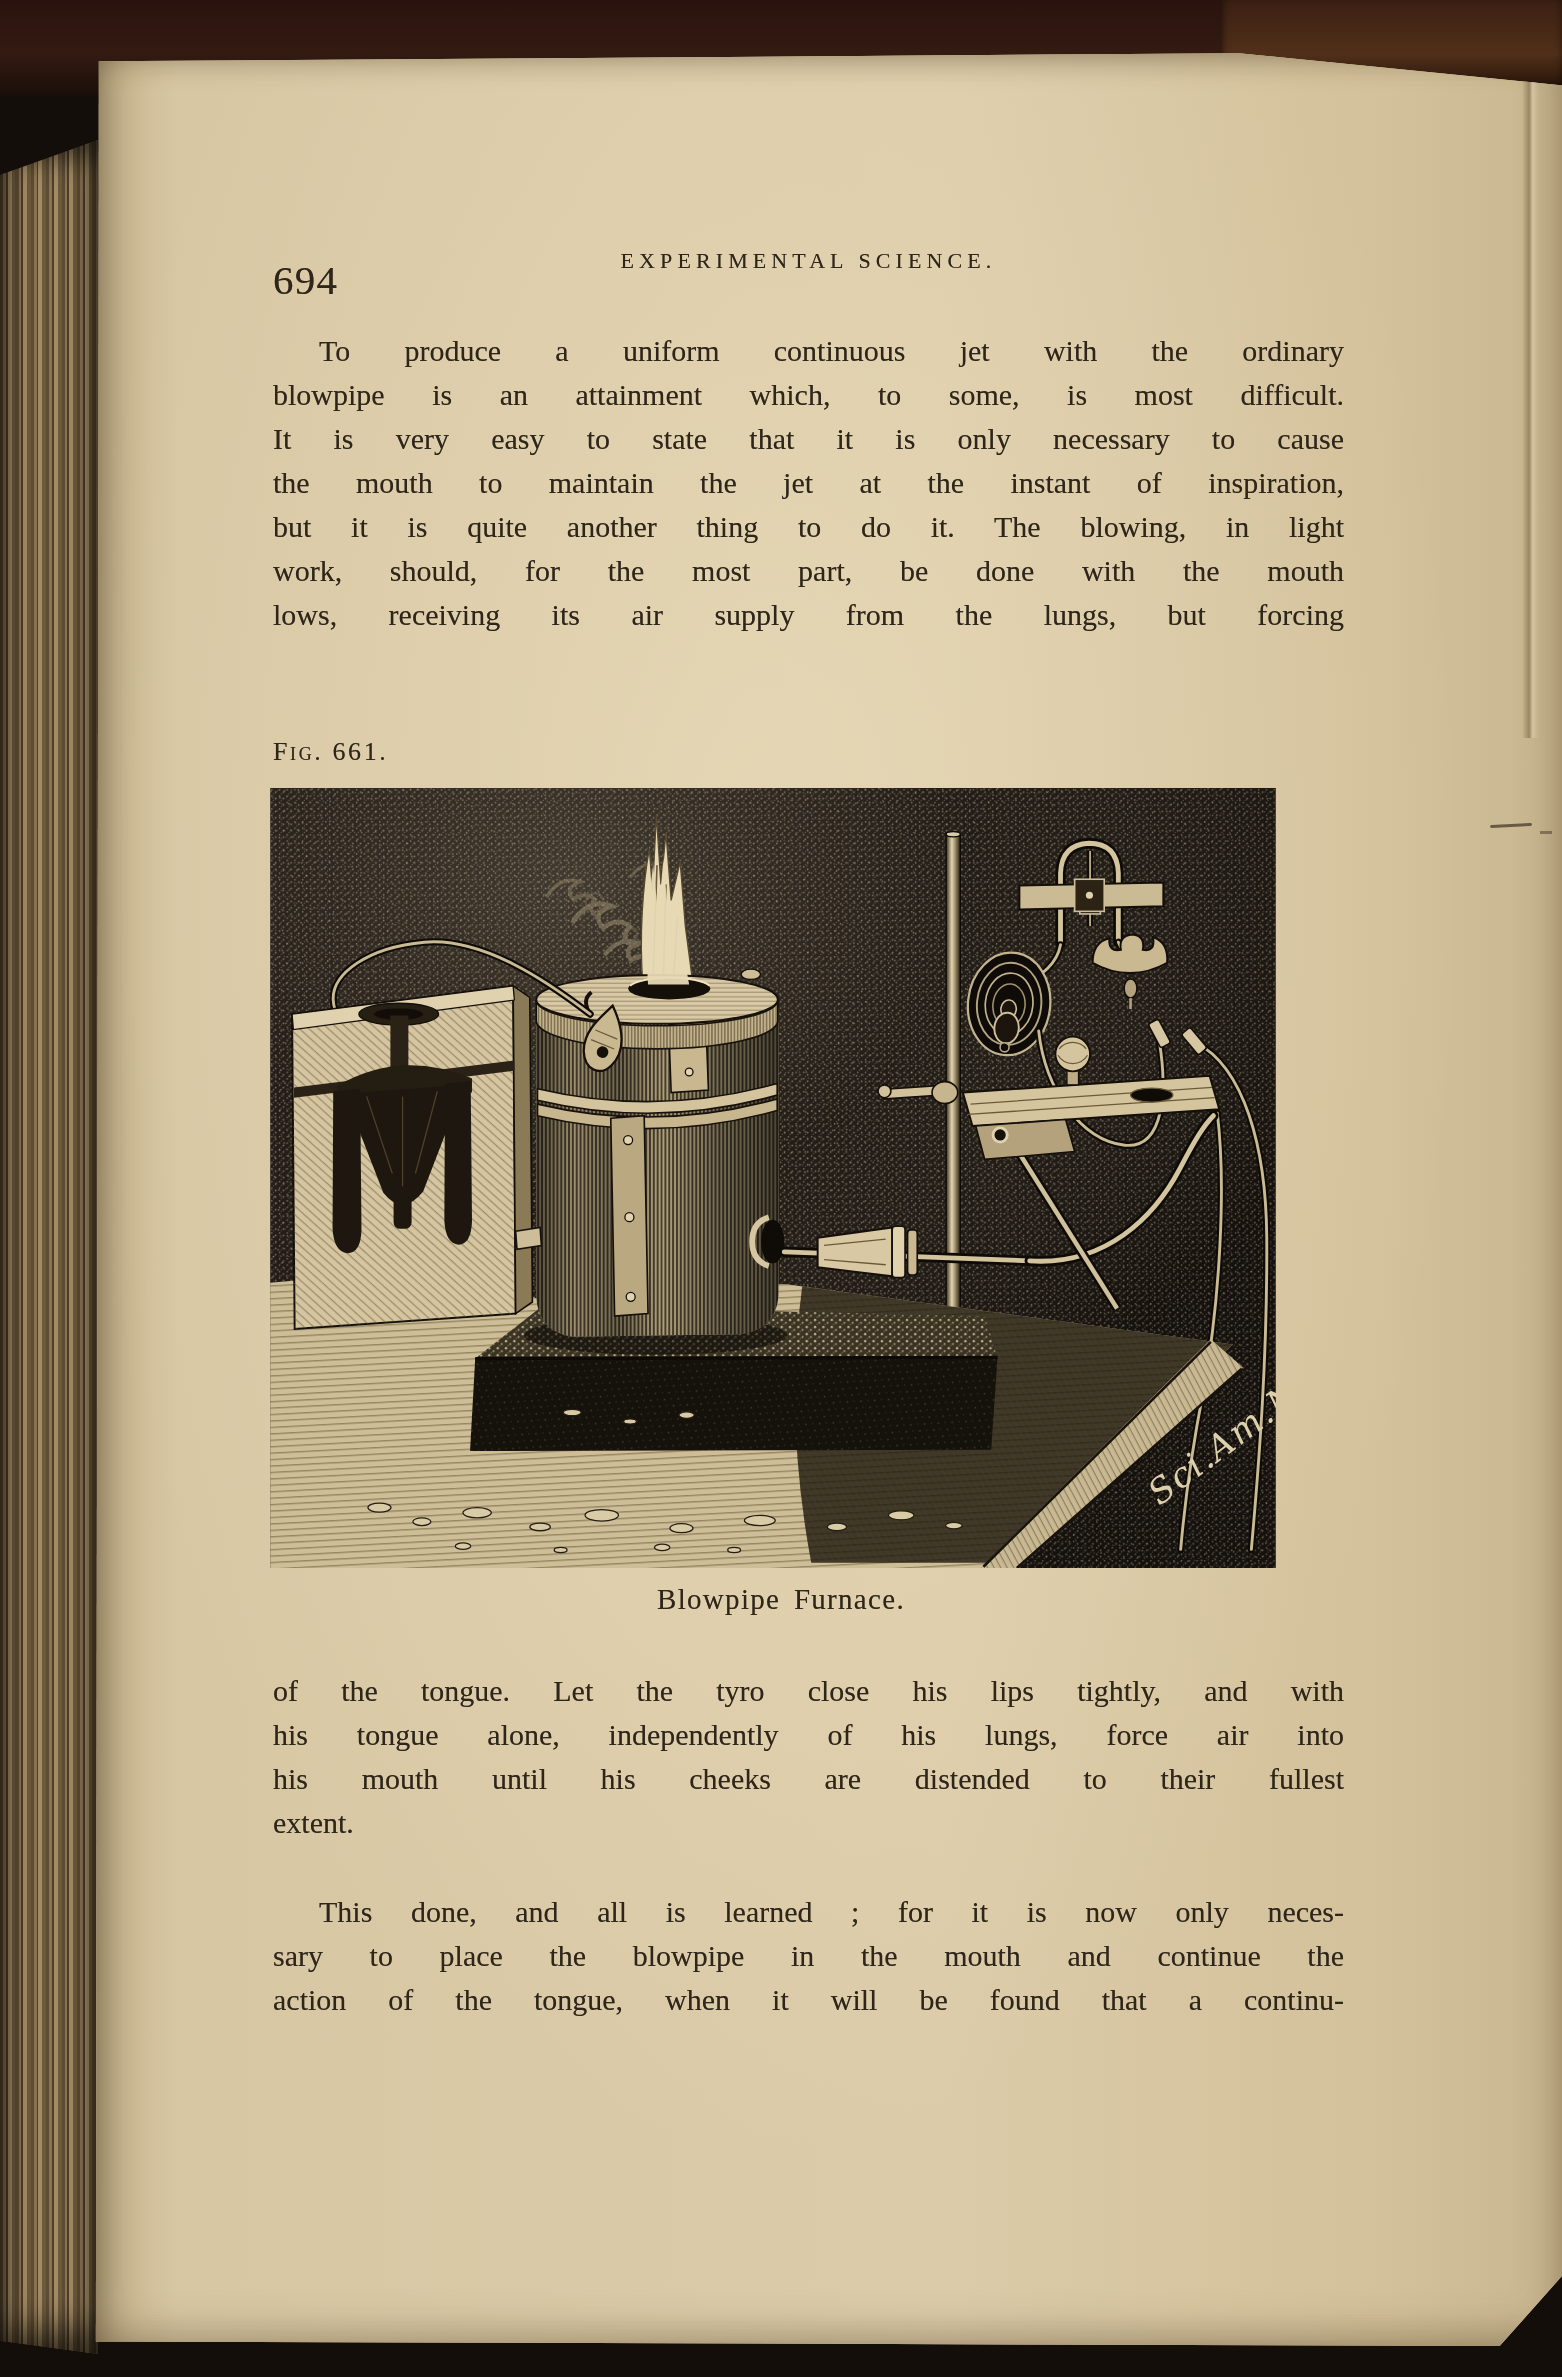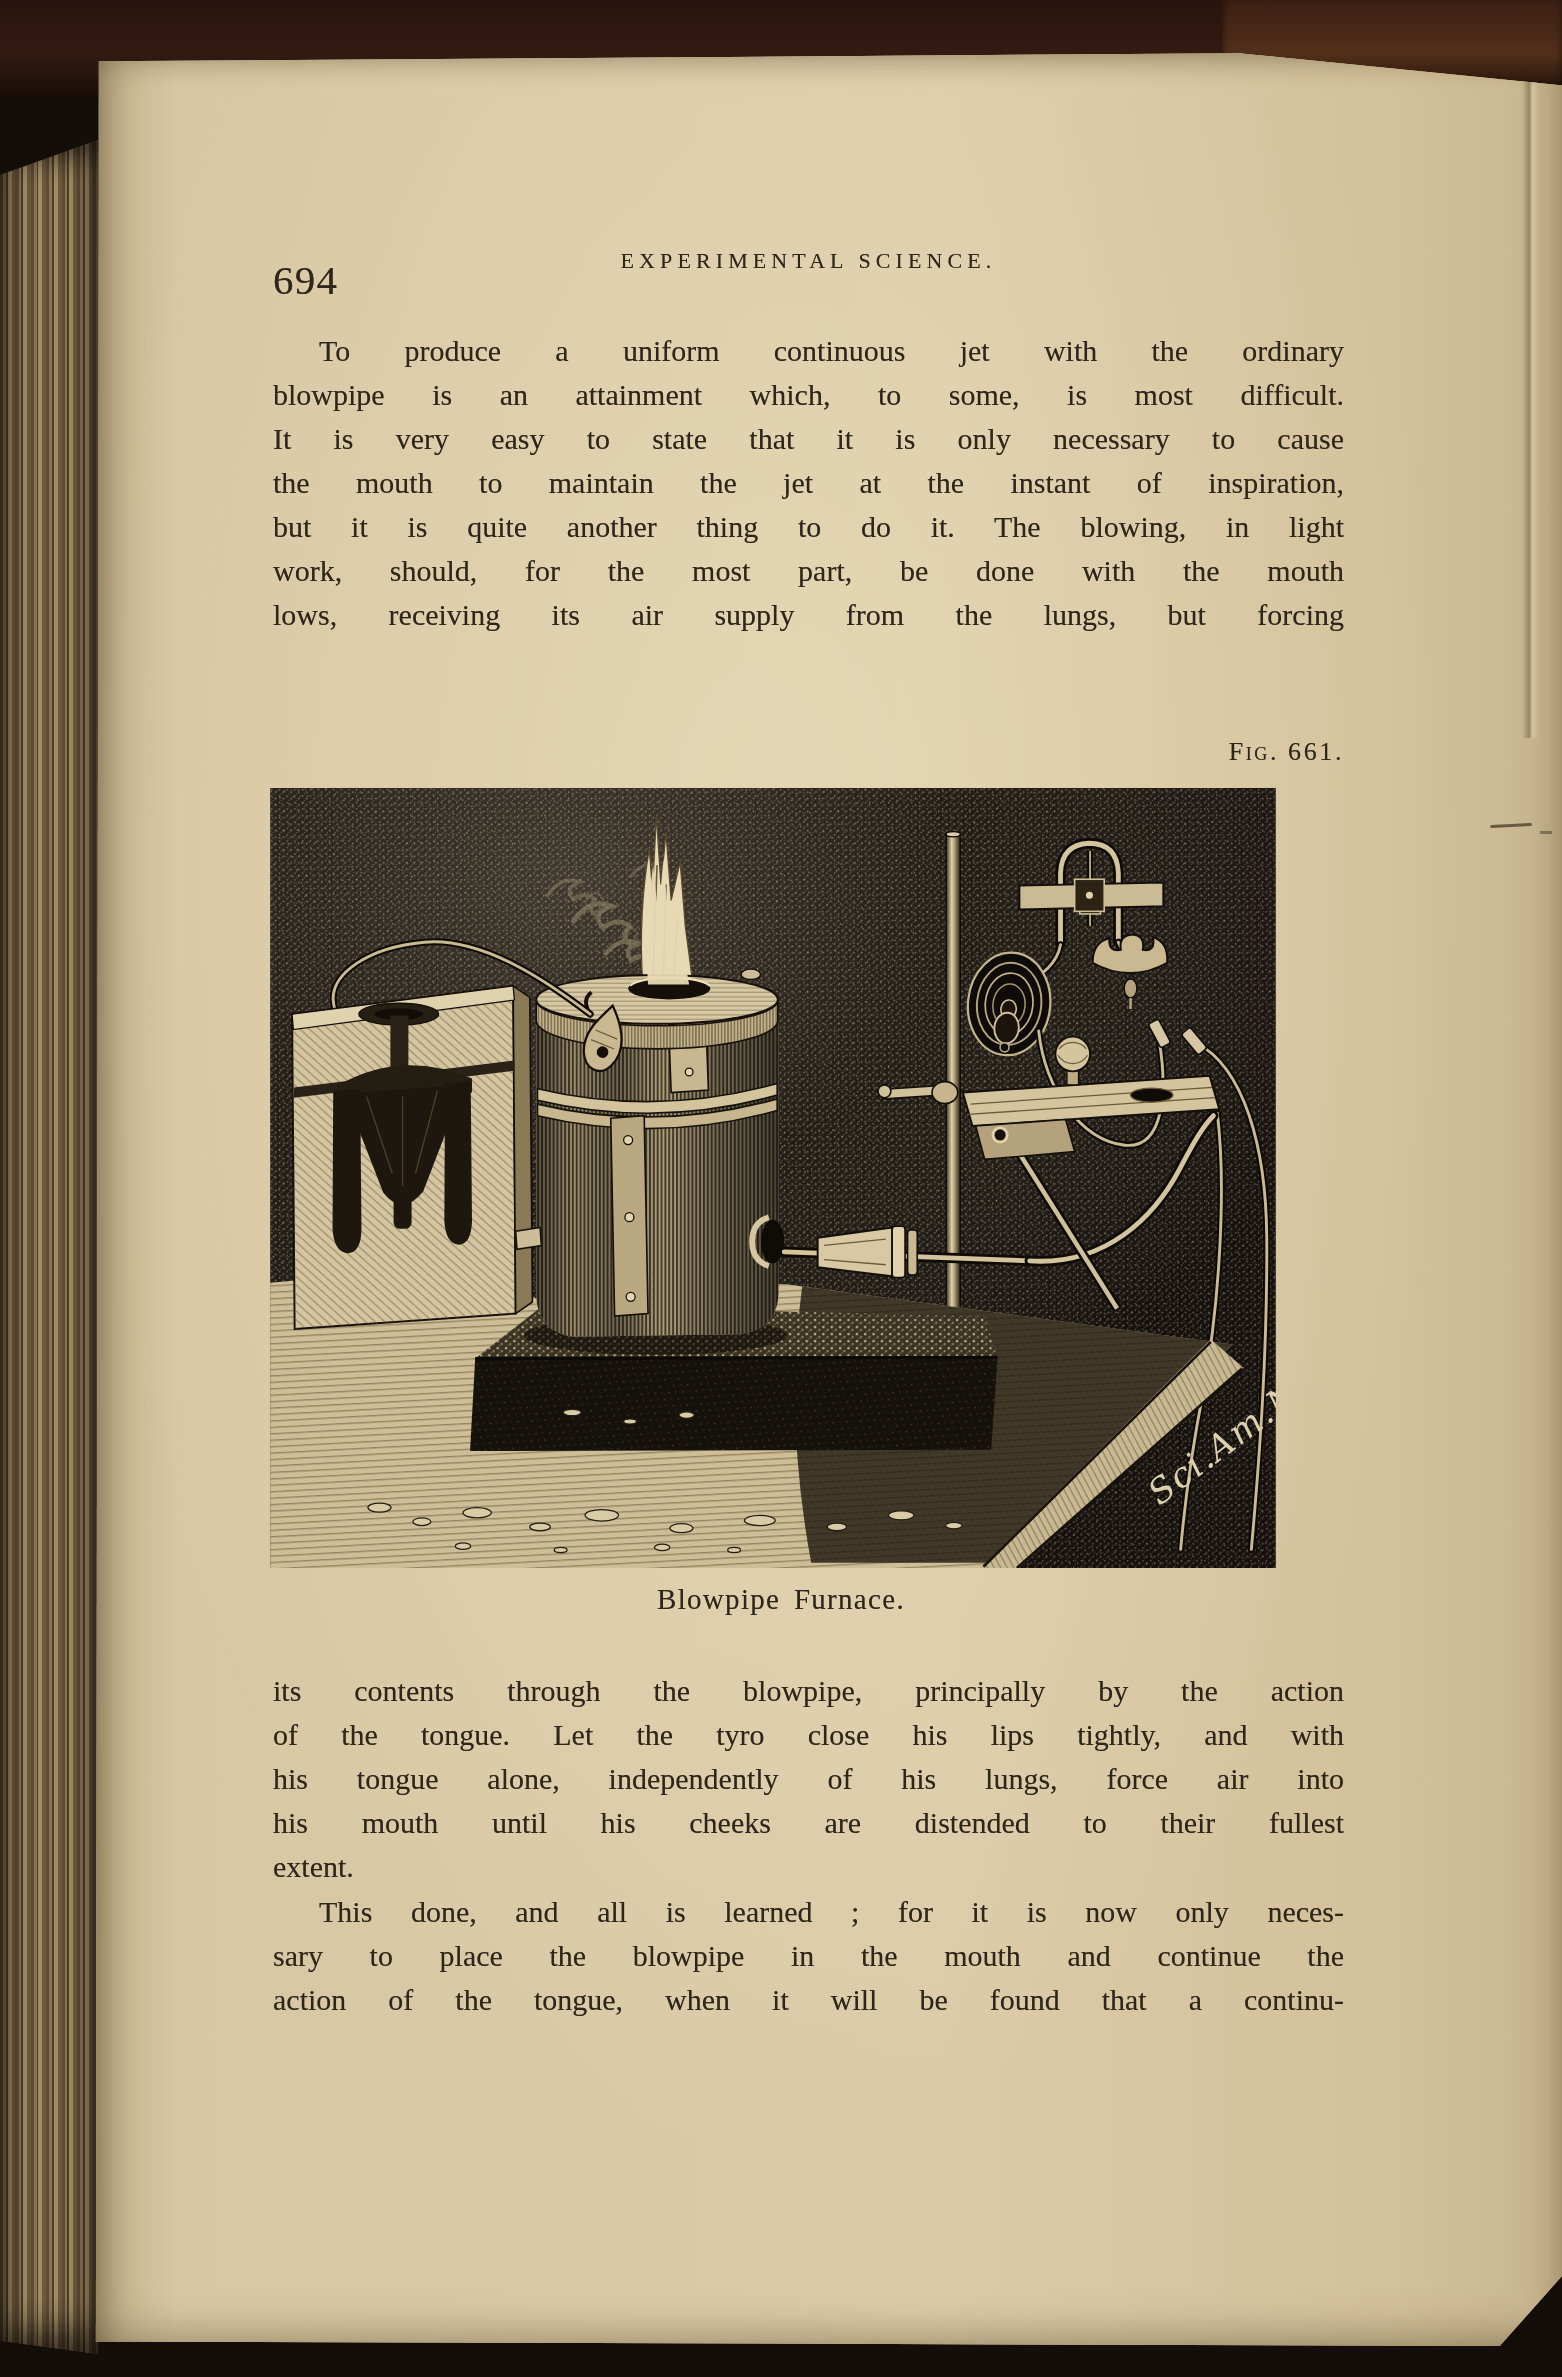--- a/index.html
+++ b/index.html
@@ -33,21 +33,21 @@
   .ink{color:#2e261a;text-shadow:0 0 0.6px rgba(46,38,26,.45);}
   .pgnum{position:absolute;left:273px;top:256px;font-size:41px;letter-spacing:1.3px;}
   .running-title{position:absolute;left:273px;top:248px;width:1071px;text-align:center;
     font-size:22px;letter-spacing:5.1px;}
   .para{position:absolute;left:273px;width:1071px;font-size:30px;word-spacing:3.2px;}
   .bline{height:44px;line-height:44px;overflow:hidden;text-align:justify;white-space:normal;}
   .bline::after{content:"";display:inline-block;width:100%;height:0;}
   .bline.noj{text-align:left;}
   .bline.noj::after{content:none;}
   .indent1{text-indent:46px;}
-  .figlabel{position:absolute;left:273px;top:737px;width:1071px;text-align:right;
+  .figlabel{position:absolute;left:273px;top:737px;width:1071px;text-align:left;
     font-size:26px;font-variant:small-caps;letter-spacing:2.6px;}
   .figcaption{position:absolute;left:273px;top:1583px;width:1016px;text-align:center;
     font-size:29px;letter-spacing:1.3px;word-spacing:5.1px;}
   
   .engraving{position:absolute;left:270px;top:788px;width:1006px;height:780px;}
   .engraving svg{display:block;}
   .tubeD{stroke:#0e0b07;stroke-width:16;fill:none;stroke-linecap:round;}
   .tubeL{stroke:#d3c49e;stroke-width:7.5;fill:none;stroke-linecap:round;}
   .tubeDs{stroke:#0e0b07;stroke-width:11;fill:none;stroke-linecap:round;}
   .tubeLs{stroke:#c9ba93;stroke-width:4.5;fill:none;stroke-linecap:round;}
@@ -349,21 +349,20 @@
     </g>
   </g>
 
   <text transform="translate(1384,1118) rotate(-37)" font-family="'DejaVu Serif', serif" font-style="italic" font-size="54" fill="#ddd1ad" letter-spacing="3">Sci.Am.N.Y.</text>
 </svg>
 </div>
 
 <div class="figcaption ink">Blowpipe Furnace.</div>
 
 <div class="para ink" style="top:1669px">
-  <div class="bline">its contents through the blowpipe, principally by the action</div>
   <div class="bline">of the tongue.  Let the tyro close his lips tightly, and with</div>
   <div class="bline">his tongue alone, independently of his lungs, force air into</div>
   <div class="bline">his mouth until his cheeks are distended to their fullest</div>
   <div class="bline noj">extent.</div>
 </div>
 
 <div class="para ink" style="top:1890px">
   <div class="bline indent1">This done, and all is learned ; for it is now only neces-</div>
   <div class="bline">sary to place the blowpipe in the mouth and continue the</div>
   <div class="bline">action of the tongue, when it will be found that a continu-</div>

